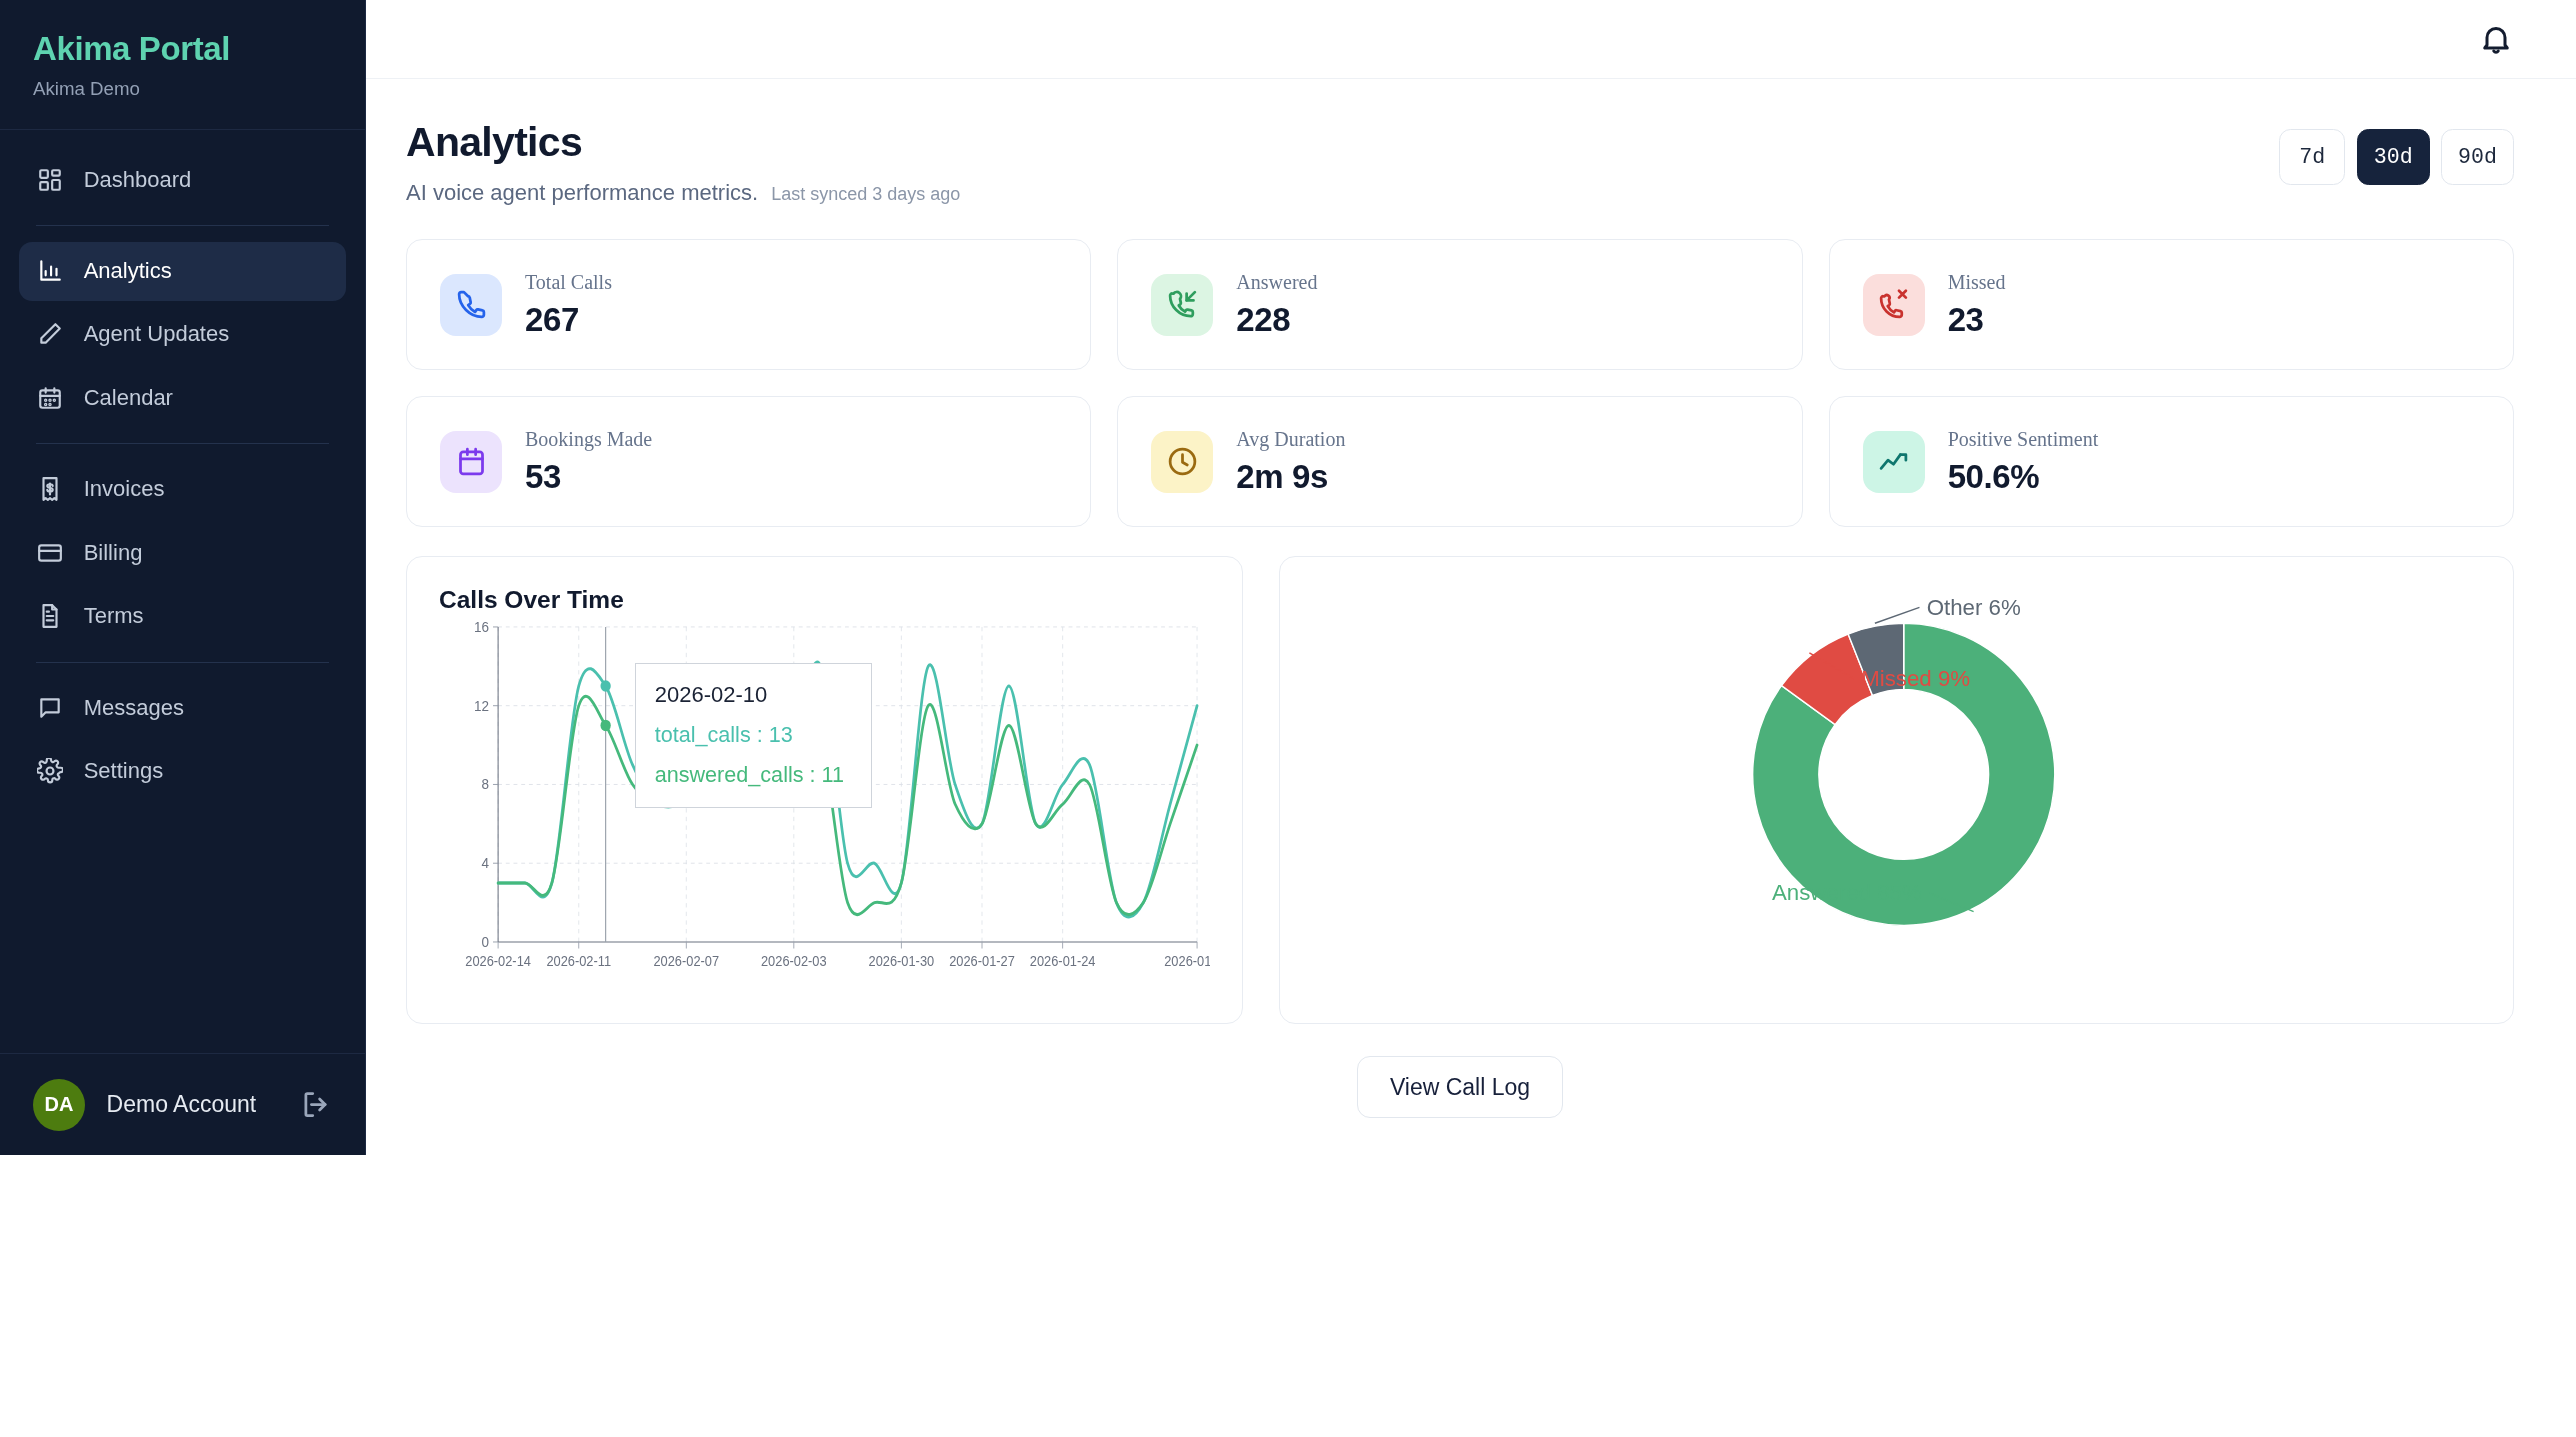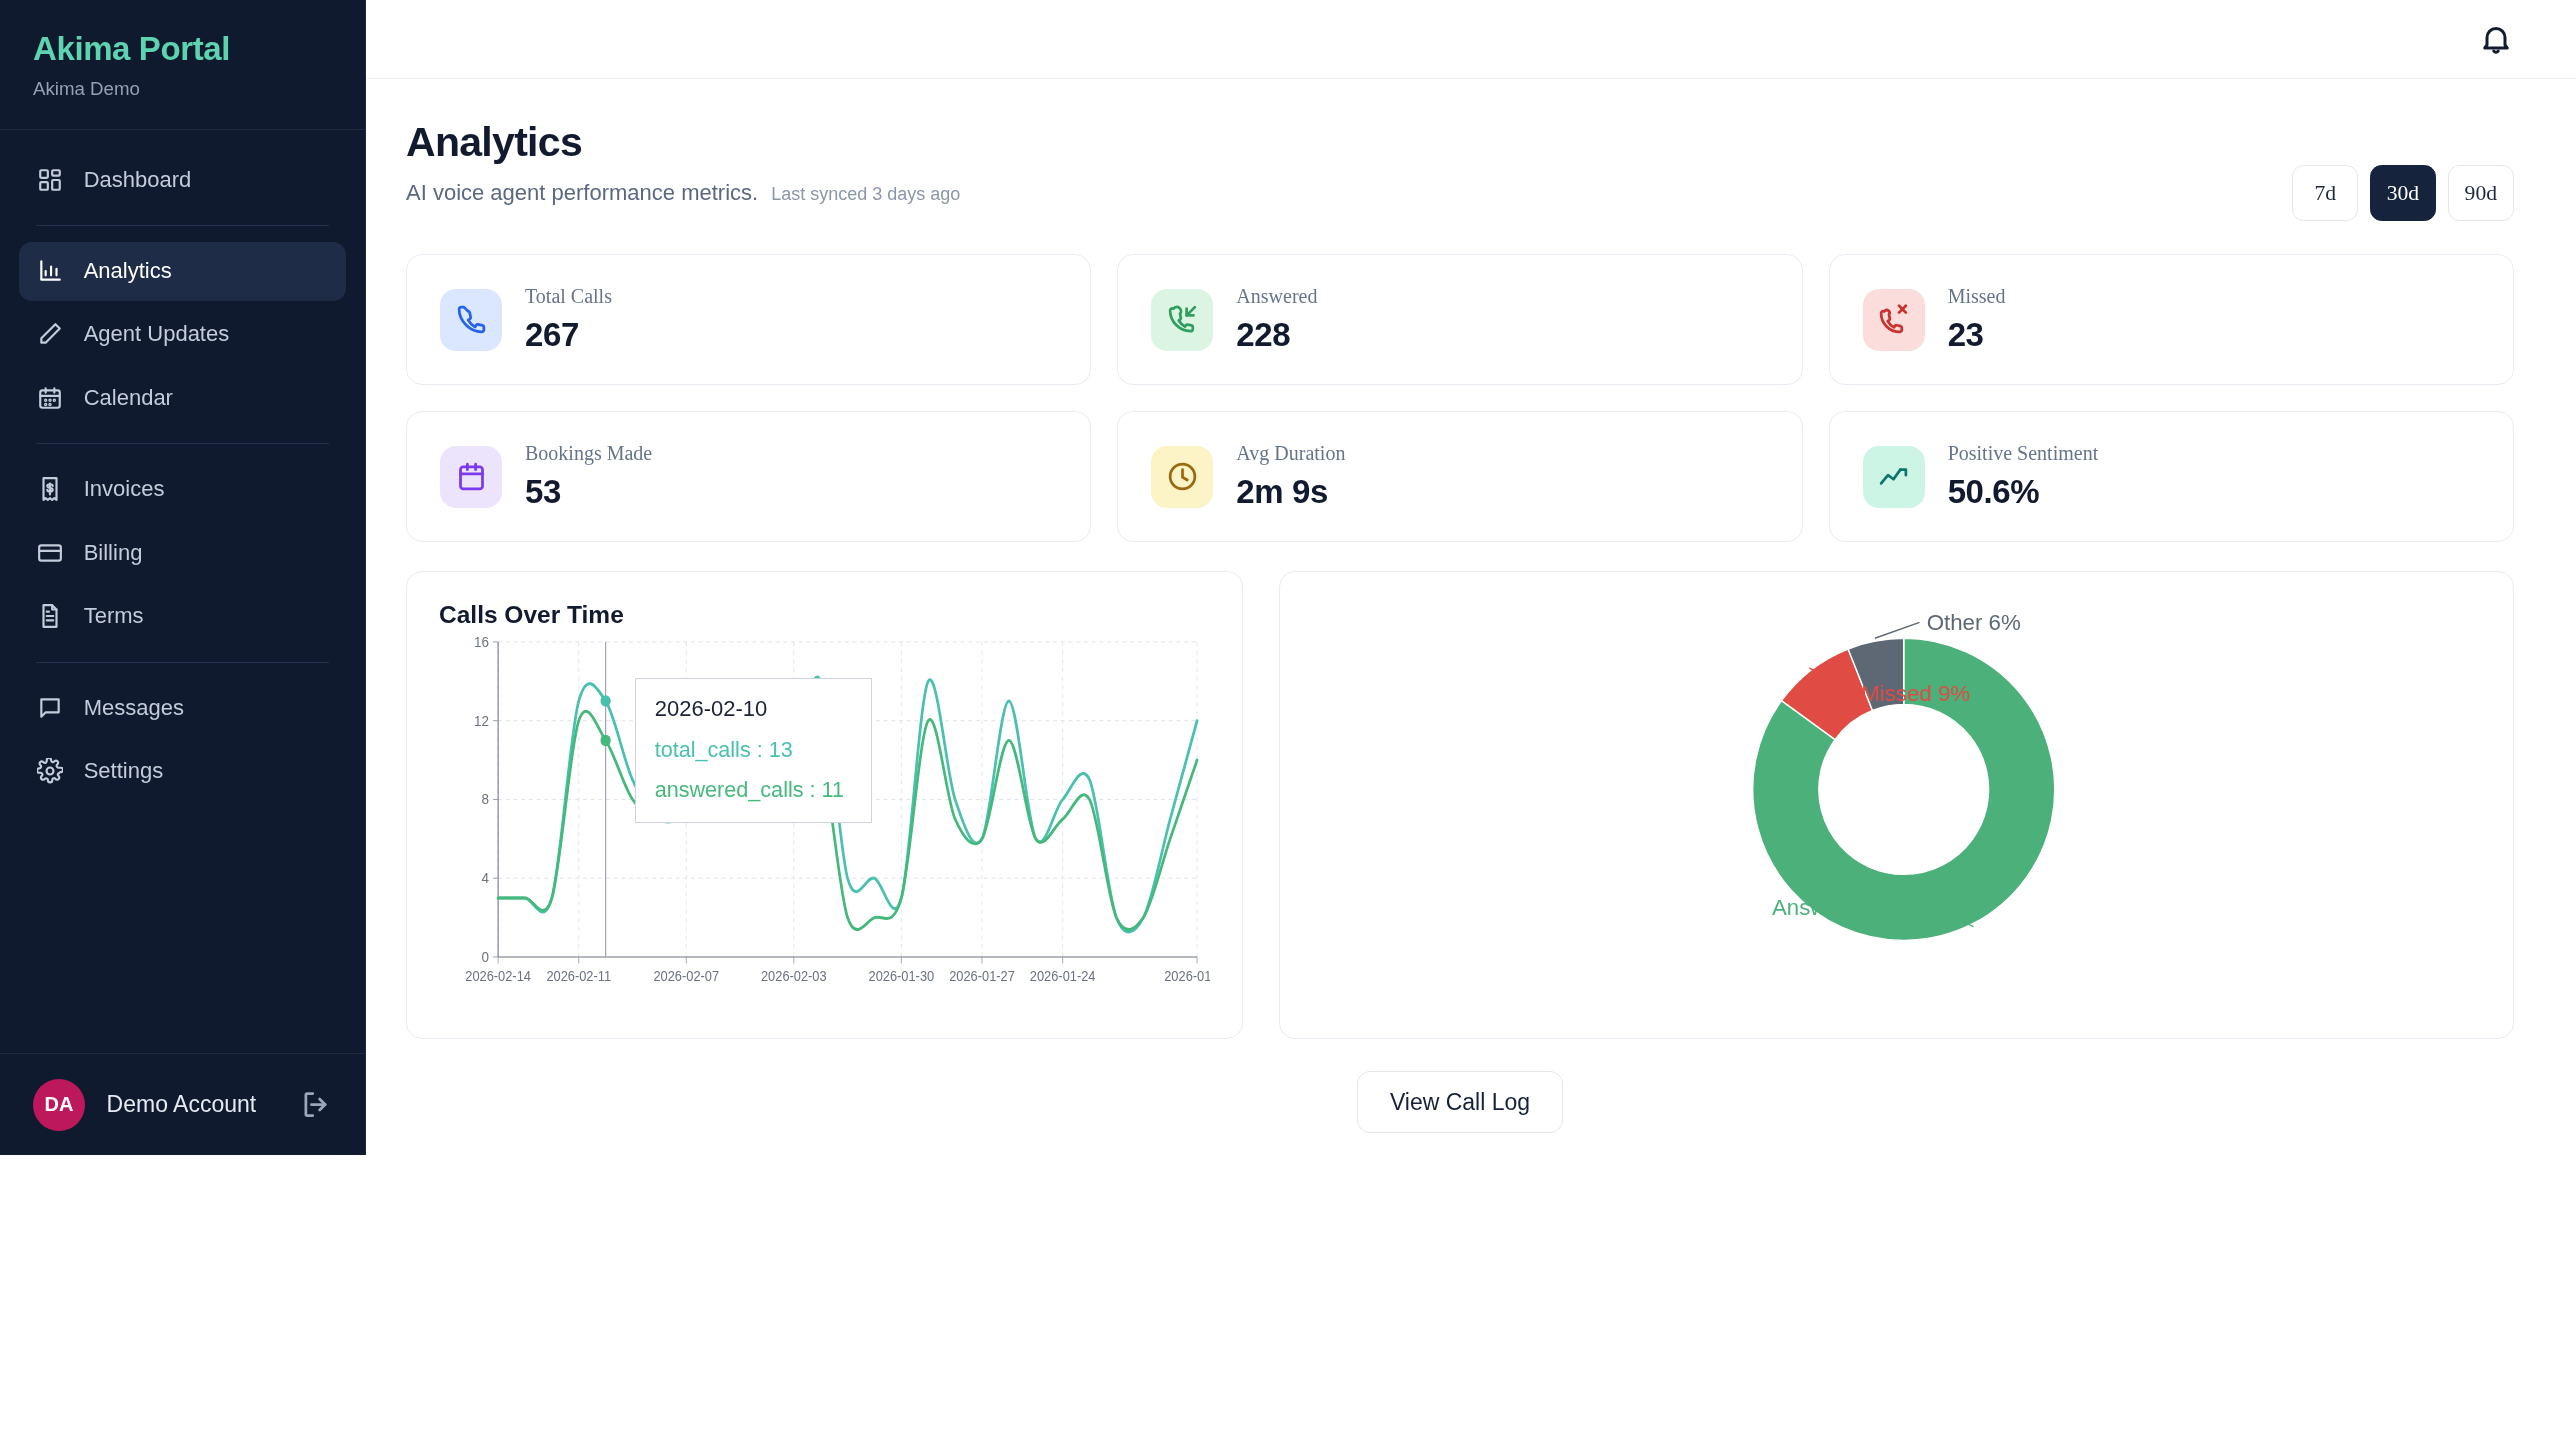--- a/index.html
+++ b/index.html
@@ -27,21 +27,21 @@
     border-radius:13px; cursor:pointer;
     color:#c3ccda; font-size:22px;
   }
   .nav-item.active { background:#1e2c47; color:#ffffff; }
   .nav-icon { width:29px; height:29px; flex:0 0 29px; display:flex; align-items:center; justify-content:center; }
   .nav-icon svg { width:26px; height:26px; stroke:currentColor; fill:none; stroke-width:2; stroke-linecap:round; stroke-linejoin:round; }
   .nav-sep { height:0.7px; background:#24324d; margin:16px 17.3px; }
 
   .sb-foot { border-top:0.7px solid #1d2942; padding:24.5px 33px; display:flex; align-items:center; gap:21.6px; }
   .avatar {
-    width:52px; height:52px; border-radius:50%; background:#be185d;
+    width:52px; height:52px; border-radius:50%; background:#4d7c0f;
     color:#fff; font-size:20px; font-weight:bold;
     display:flex; align-items:center; justify-content:center; flex:0 0 52px;
   }
   .acct-name { font-size:23px; color:#e6ebf2; flex:1; }
   .logout { width:33px; height:33px; color:#9aa6ba; cursor:pointer; }
   .logout svg { width:33px; height:33px; stroke:currentColor; fill:none; stroke-width:2; stroke-linecap:round; stroke-linejoin:round; }
 
   
   .main { flex:1; height:1438px; display:flex; flex-direction:column; background:#fff; }
   .topbar {
@@ -58,22 +58,21 @@
   .page-sub-row { margin-top:14.4px; display:flex; align-items:baseline; gap:13px; }
   .page-sub { font-size:22px; color:#5b6880; }
   .page-synced { font-size:18px; color:#8b96a8; }
 
   .range-group { display:flex; gap:11.5px; padding-top:10px; }
   .range-btn {
     min-width:66px; height:56px; padding:0 16px;
     border:0.7px solid #e2e7ee; border-radius:11.5px; background:#fff;
     font-size:21.6px; color:#1d283c; cursor:pointer;
     display:flex; align-items:center; justify-content:center;
-    font-family:Liberation Serif, serif;
-    margin-top:36px;
+    font-family:Liberation Mono, monospace;
   }
   .range-btn.active { background:#16233c; border-color:#16233c; color:#fff; }
 
   
   .stats { margin-top:33px; display:grid; grid-template-columns:repeat(3,1fr); gap:26px; }
   .stat {
     height:131px; border:0.7px solid #e8ecf2; border-radius:16px; background:#fff;
     display:flex; align-items:center; gap:23px; padding:0 33px;
   }
   .stat-ico { width:62px; height:62px; border-radius:16px; flex:0 0 62px; display:flex; align-items:center; justify-content:center; }

